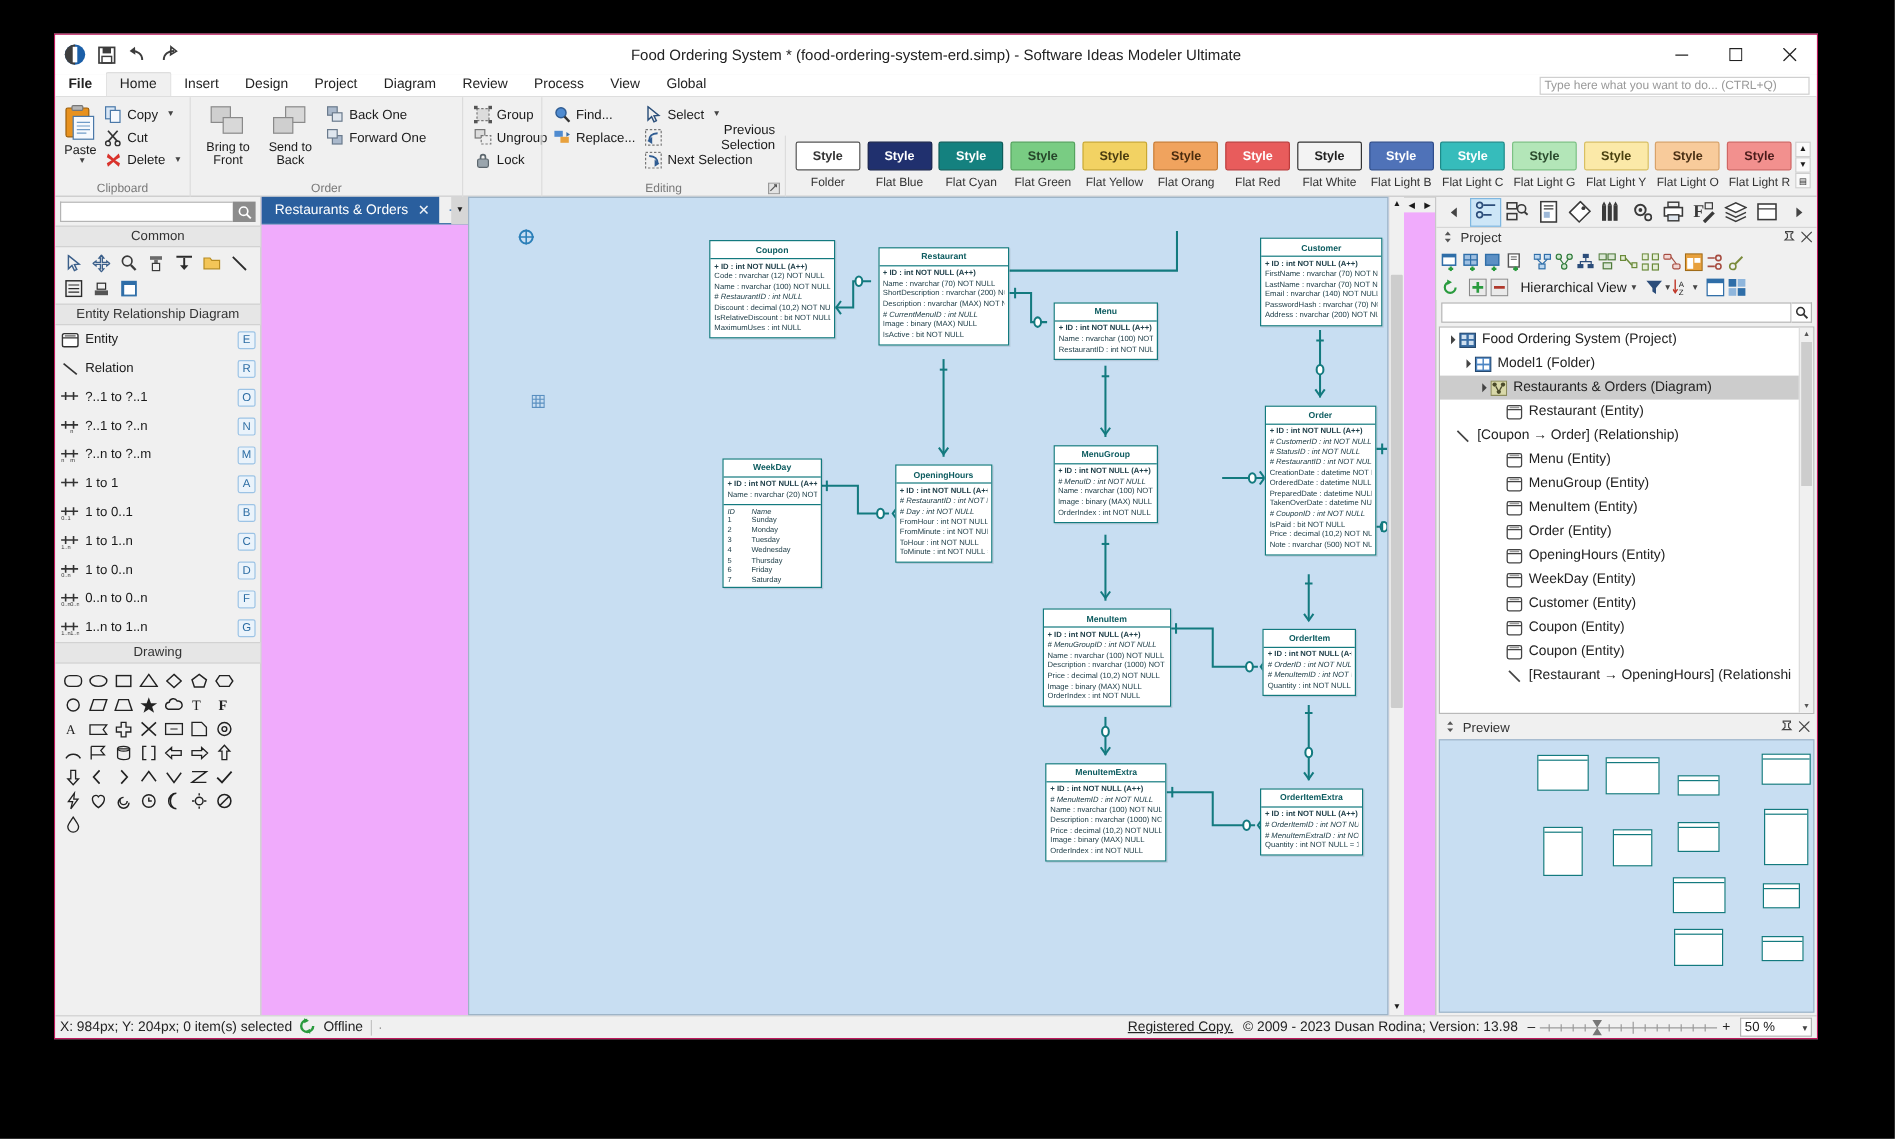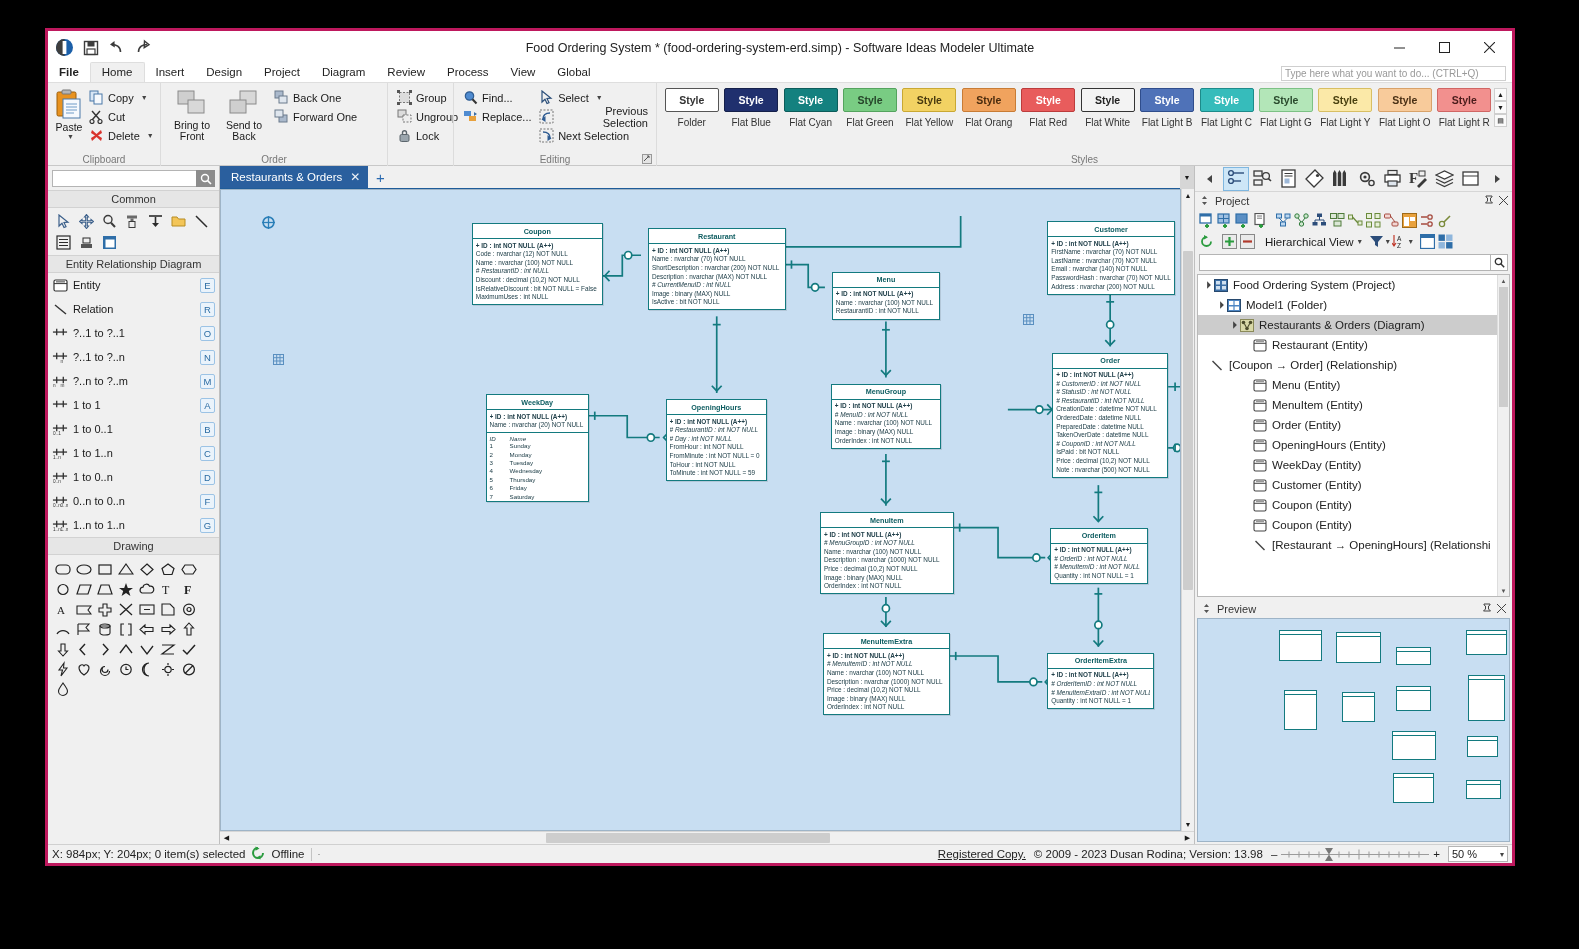--- a/index.html
+++ b/index.html
@@ -8,21 +8,21 @@
     width:1579px; height:949px;
     background:#000;
     font-family:"Liberation Sans", sans-serif;
     font-size:11px;
     color:#1a1a1a;
     overflow:hidden;
   }
   #app {
     position:absolute; left:45px; top:28px; width:1470px; height:838px;
     background:#f0f0f0;
-    border:3px solid #be185d;
+    border:1px solid #be185d;
     display:flex; flex-direction:column;
     overflow:hidden;
   }
 
   
   .titlebar { height:33px; background:#fff; display:flex; align-items:center; position:relative; flex:0 0 auto;}
   .tb-icons { display:flex; align-items:center; gap:7px; padding-left:7px; }
   .tb-icon { width:19px; height:19px; display:flex; align-items:center; justify-content:center; }
   .title-text { position:absolute; left:0; right:0; text-align:center; font-size:12.5px; color:#222; pointer-events:none;}
   .win-btns { position:absolute; right:0; top:0; display:flex; height:33px; }
@@ -45,21 +45,21 @@
 
   .bigbtn { width:46px; display:flex; flex-direction:column; align-items:center; padding-top:2px; cursor:default;}
   .bigbtn .lbl { font-size:10.5px; text-align:center; line-height:11px; margin-top:2px;}
   .bigbtn2 { width:52px; }
   .smallcol { display:flex; flex-direction:column; justify-content:flex-start; padding-top:2px;text-align:right;}
   .smallbtn { display:flex; align-items:center; gap:4px; padding:1px 3px; height:19px; font-size:11px;}
   .ico { width:16px; height:16px; flex:0 0 16px; display:inline-flex; align-items:center; justify-content:center;}
   .caret { font-size:7px; color:#444; margin-left:3px;}
 
   
-  .styles-group { flex:1; min-width:0; }
+  .styles-group { flex:1; min-width:0;margin-top:32px; }
   .gallery { display:flex; gap:0px; padding-top:2px; overflow:hidden;}
   .sty { width:60px; display:flex; flex-direction:column; align-items:center;}
   .swatch { width:54px; height:24px; border-radius:2px; display:flex; align-items:center; justify-content:center;
      font-size:10.5px; font-weight:bold; border:1px solid #777; }
   .sty .nm { font-size:10px; margin-top:5px; color:#333; white-space:nowrap;}
   .gal-scroll { width:13px; display:flex; flex-direction:column; justify-content:space-between; padding:2px 0 14px 0; }
   .gal-ar { width:13px; height:13px; display:flex; align-items:center; justify-content:center; border:1px solid #cfcfcf; background:#fafafa; font-size:7px;}
 
   
   .mainrow { flex:1; display:flex; min-height:0; }
@@ -74,21 +74,21 @@
   .tbi { width:22px; height:20px; display:flex; align-items:center; justify-content:center;}
   .tb-list { }
   .tb-item { display:flex; align-items:center; height:24px; padding:0 4px; gap:5px; }
   .tb-item .tname { flex:1; font-size:11px;}
   .tb-item .key { width:15px; height:15px; border:1px solid #9cc3e5; color:#2b6ca3; background:#eaf3fb;
       font-size:9.5px; display:flex; align-items:center; justify-content:center; border-radius:2px;}
   .tb-shapes { display:flex; flex-wrap:wrap; padding:4px 4px; gap:0px; }
   .shp { width:21px; height:20px; display:flex; align-items:center; justify-content:center; }
 
   
-  .canvascol { flex:1; display:flex; flex-direction:column; min-width:0; background:#f0abfc;}
+  .canvascol { flex:1; display:flex; min-width:0; background:#f0abfc;}
   .tabstrip { height:23px; background:#f0f0f0; display:flex; align-items:stretch; border-bottom:1px solid #1f5c99; position:relative;}
   .dtab { background:#2a5f9e; color:#fff; display:flex; align-items:center; gap:8px; padding:0 8px 0 11px; font-size:11.5px;}
   .dtab .x { font-size:12px; color:#fff; opacity:.92;}
   .tabplus { width:24px; display:flex; align-items:center; justify-content:center; font-size:15px; color:#2a6ab0;}
   .tabdrop { position:absolute; right:0; top:0; width:14px; height:23px; background:#d6d6d6; display:flex; align-items:center; justify-content:center; font-size:7px;}
 
   .canvaswrap { flex:1; display:flex; min-height:0; }
   .canvas { flex:1; background:#c8def2; position:relative; overflow:hidden; border:1px solid #9eb4c7;}
   .vscroll { width:13px; background:#f0f0f0; border-left:1px solid #d6d6d6; display:flex; flex-direction:column;}
   .sc-ar { height:13px; display:flex; align-items:center; justify-content:center; font-size:7px; background:#f0f0f0;}
@@ -1544,20 +1544,31 @@
           </div>
           <div class="trow" style="padding-left: 43px;">
             <span class="tri" style="transform: none;"></span>
             <span class="ticon">
               <svg width="14" height="13" viewBox="0 0 14 13">
                 <rect x="1" y="1" width="12" height="11" rx="1.5" fill="#fff" stroke="#444" stroke-width="1.1"></rect>
                 <rect x="3" y="1.8" width="8" height="1.4" fill="#999"></rect>
                 <line x1="1" y1="4.3" x2="13" y2="4.3" stroke="#444"></line>
               </svg>
             </span>
+            <span>MenuGroup (Entity)</span>
+          </div>
+          <div class="trow" style="padding-left: 43px;">
+            <span class="tri" style="transform: none;"></span>
+            <span class="ticon">
+              <svg width="14" height="13" viewBox="0 0 14 13">
+                <rect x="1" y="1" width="12" height="11" rx="1.5" fill="#fff" stroke="#444" stroke-width="1.1"></rect>
+                <rect x="3" y="1.8" width="8" height="1.4" fill="#999"></rect>
+                <line x1="1" y1="4.3" x2="13" y2="4.3" stroke="#444"></line>
+              </svg>
+            </span>
             <span>MenuItem (Entity)</span>
           </div>
           <div class="trow" style="padding-left: 43px;">
             <span class="tri" style="transform: none;"></span>
             <span class="ticon">
               <svg width="14" height="13" viewBox="0 0 14 13">
                 <rect x="1" y="1" width="12" height="11" rx="1.5" fill="#fff" stroke="#444" stroke-width="1.1"></rect>
                 <rect x="3" y="1.8" width="8" height="1.4" fill="#999"></rect>
                 <line x1="1" y1="4.3" x2="13" y2="4.3" stroke="#444"></line>
               </svg>

